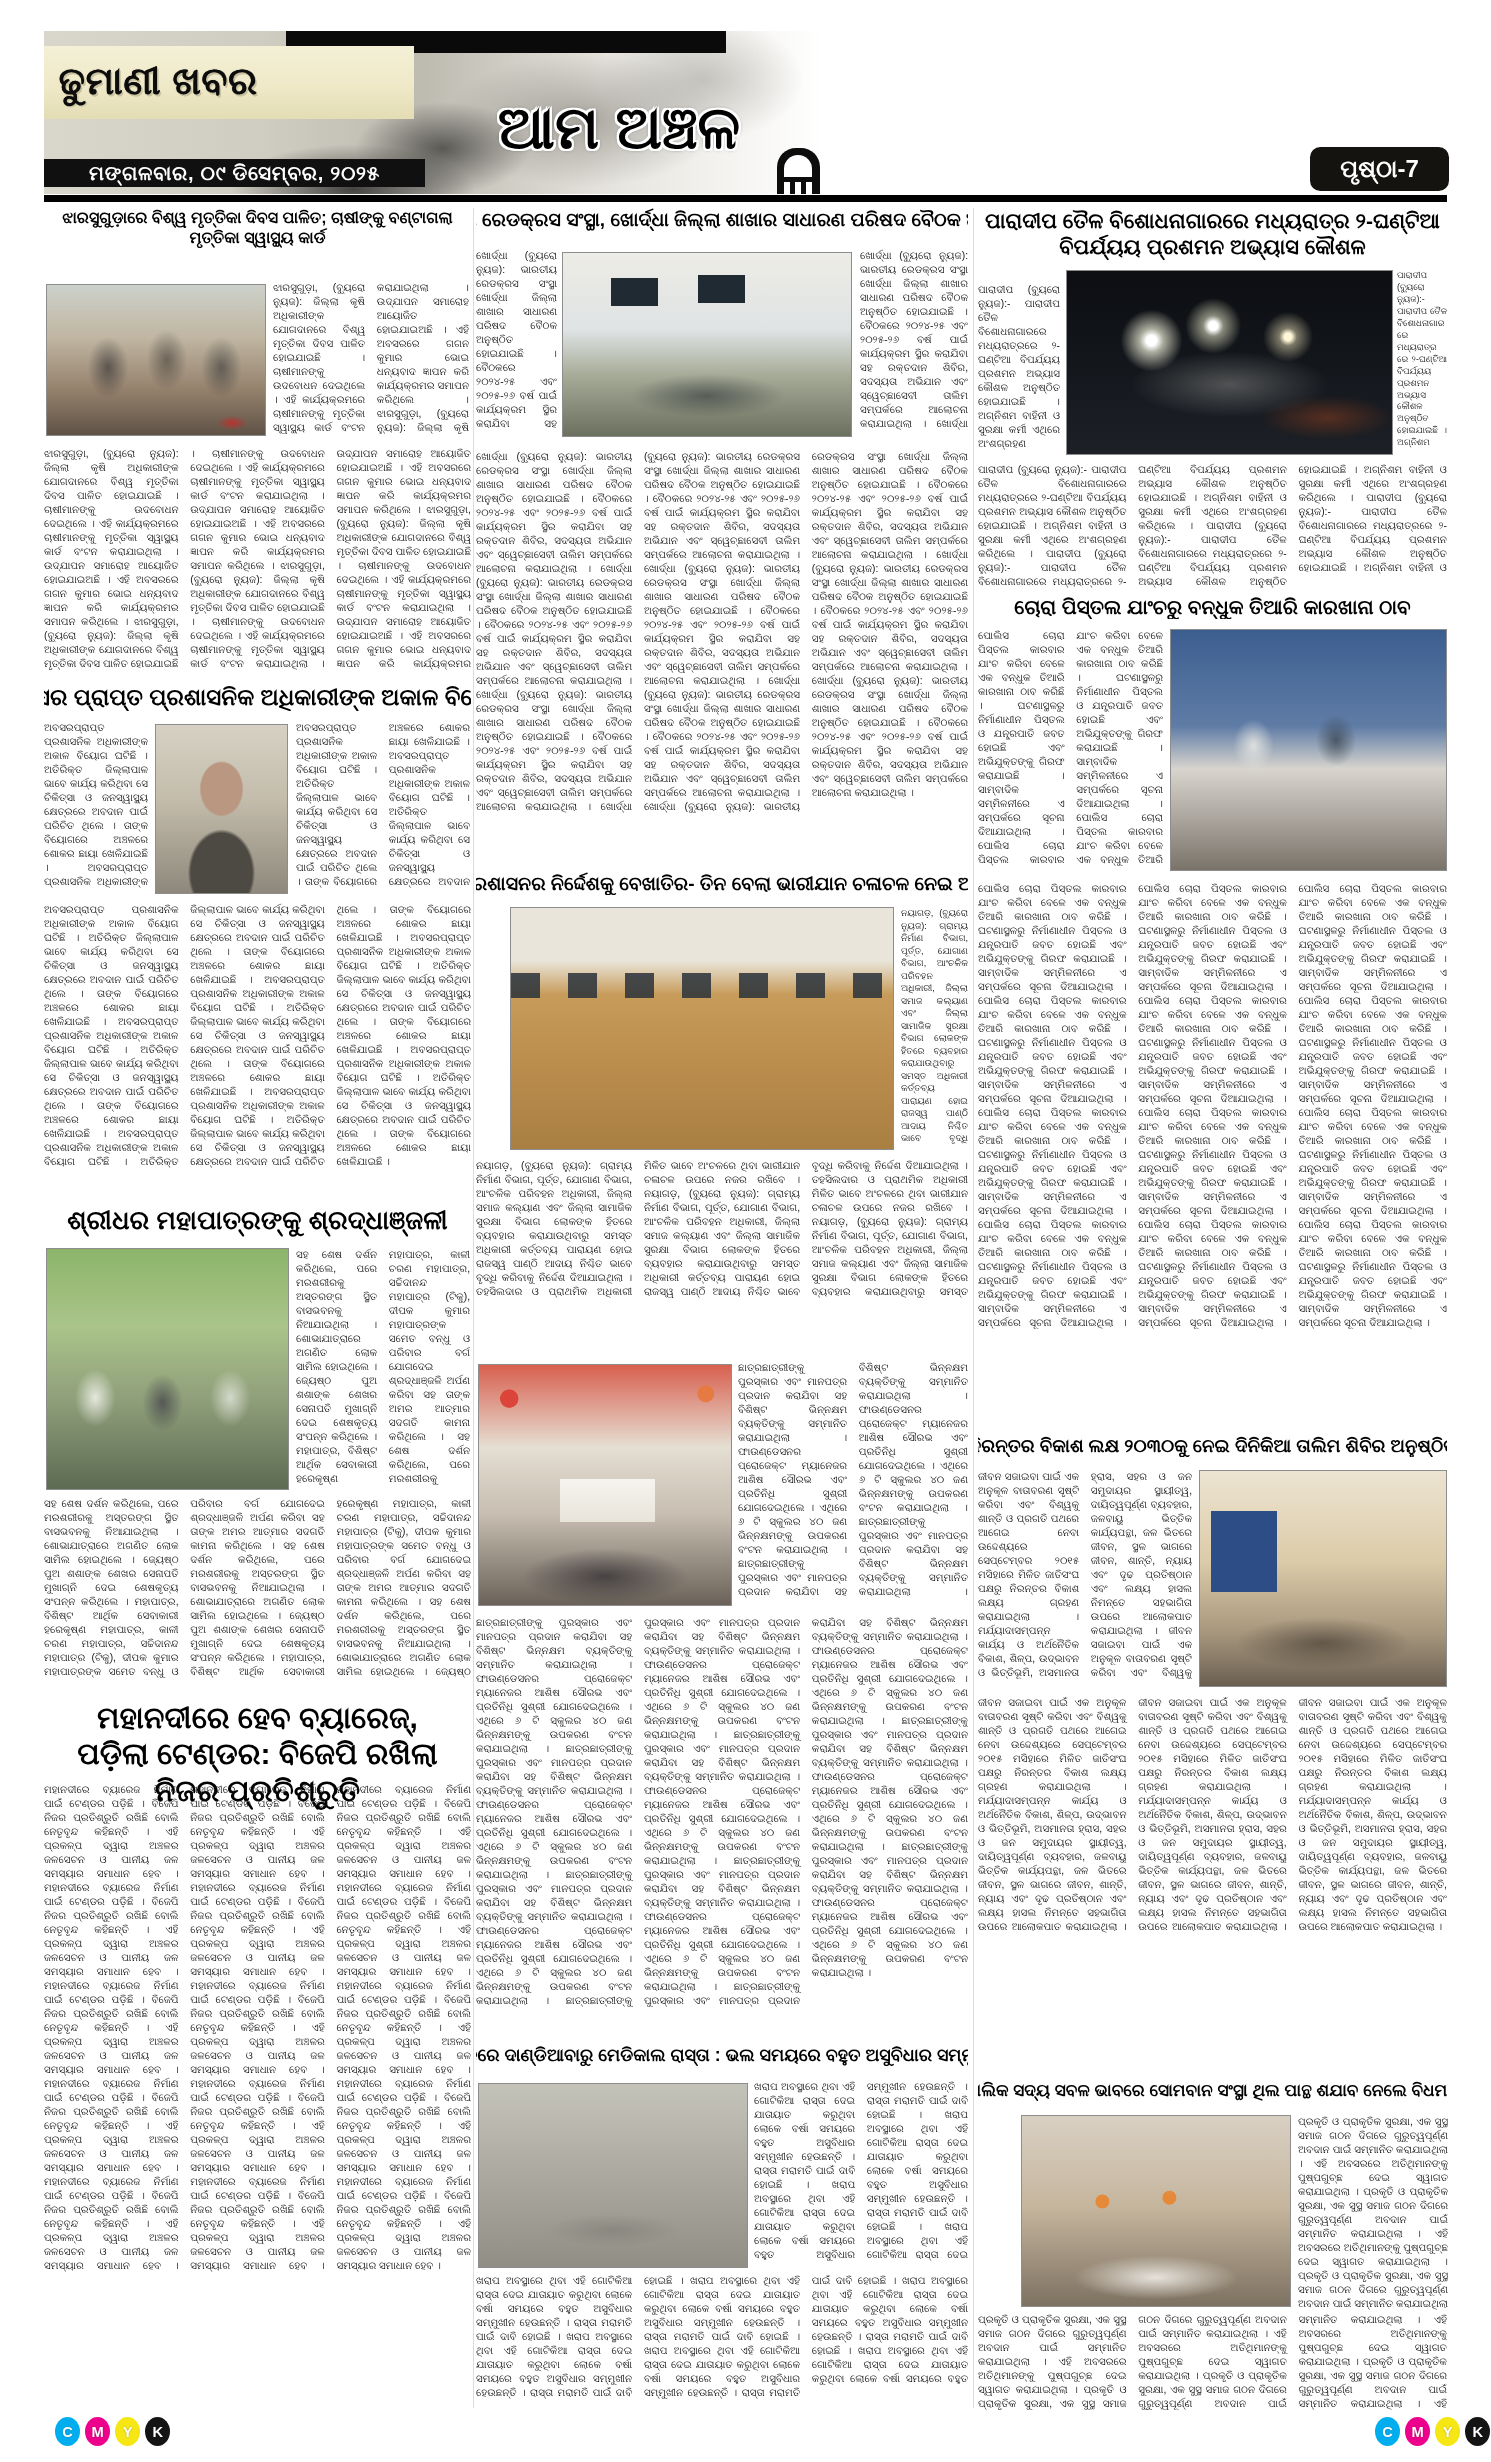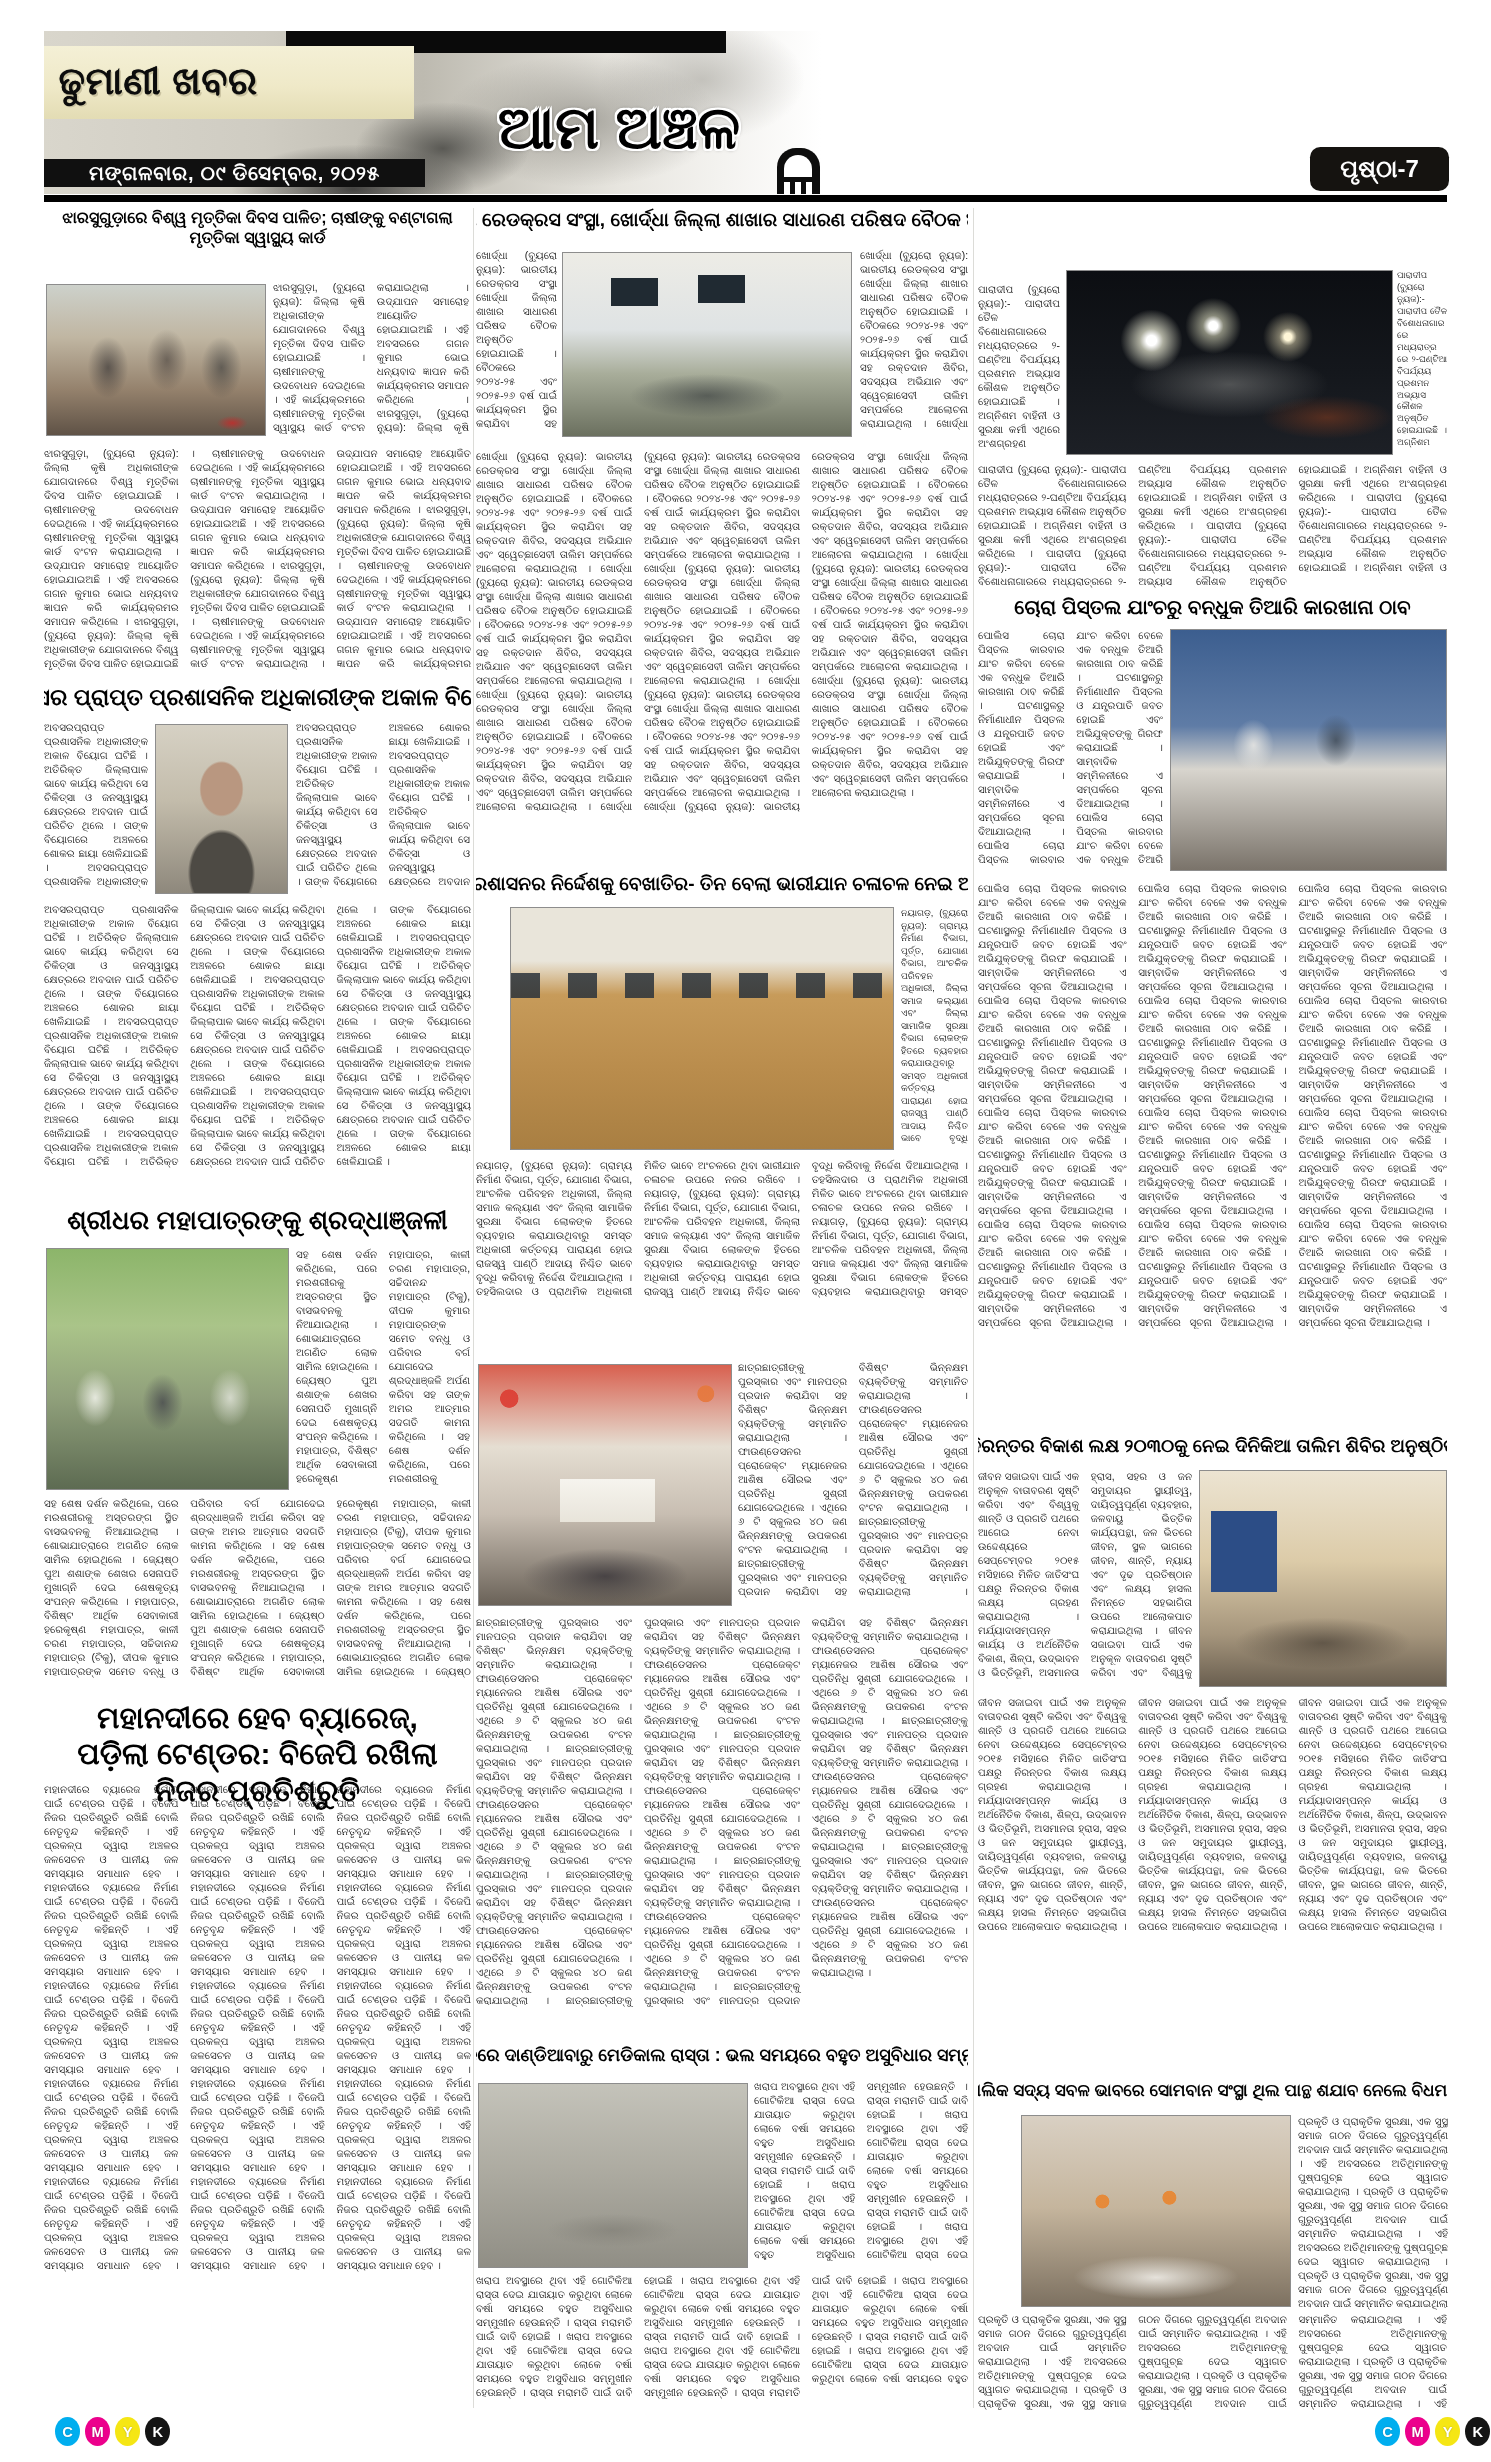--- a/index.html
+++ b/index.html
@@ -151,20 +151,21 @@
 
   <div class="article" style="left:476px;top:208px;width:492px;height:661px;">
     <div class="hl hl-nowrap" style="font-size:19px;">ଭାରତୀୟ ରେଡକ୍ରସ ସଂସ୍ଥା, ଖୋର୍ଦ୍ଧା ଜିଲ୍ଲା ଶାଖାର ସାଧାରଣ ପରିଷଦ ବୈଠକ ଅନୁଷ୍ଠିତ</div>
     <div class="photo ph-redcross" style="left:86px;top:44px;width:290px;height:185px;"></div>
     <div class="bt cols1" style="left:0;top:41px;width:81px;height:192px;">ଖୋର୍ଦ୍ଧା (ବ୍ୟୁରୋ ନ୍ୟୁଜ): ଭାରତୀୟ ରେଡକ୍ରସ ସଂସ୍ଥା ଖୋର୍ଦ୍ଧା ଜିଲ୍ଲା ଶାଖାର ସାଧାରଣ ପରିଷଦ ବୈଠକ ଅନୁଷ୍ଠିତ ହୋଇଯାଇଛି । ବୈଠକରେ ୨୦୨୪-୨୫ ଏବଂ ୨୦୨୫-୨୬ ବର୍ଷ ପାଇଁ କାର୍ଯ୍ୟକ୍ରମ ସ୍ଥିର କରାଯିବା ସହ ରକ୍ତଦାନ ଶିବିର, ସଦସ୍ୟତା ଅଭିଯାନ ଏବଂ ସ୍ୱେଚ୍ଛାସେବୀ ତାଲିମ ସମ୍ପର୍କରେ ଆଲୋଚନା କରାଯାଇଥିଲା । ଖୋର୍ଦ୍ଧା (ବ୍ୟୁରୋ ନ୍ୟୁଜ): ଭାରତୀୟ ରେଡକ୍ରସ ସଂସ୍ଥା ଖୋର୍ଦ୍ଧା ଜିଲ୍ଲା ଶାଖାର ସାଧାରଣ ପରିଷଦ ବୈଠକ ଅନୁଷ୍ଠିତ ହୋଇଯାଇଛି । ବୈଠକରେ ୨୦୨୪-୨୫ ଏବଂ ୨୦୨୫-୨୬ ବର୍ଷ ପାଇଁ କାର୍ଯ୍ୟକ୍ରମ ସ୍ଥିର କରାଯିବା ସହ ରକ୍ତଦାନ ଶିବିର, ସଦସ୍ୟତା ଅଭିଯାନ ଏବଂ ସ୍ୱେଚ୍ଛାସେବୀ ତାଲିମ ସମ୍ପର୍କରେ ଆଲୋଚନା କରାଯାଇଥିଲା ।</div>
     <div class="bt cols1" style="left:384px;top:41px;width:108px;height:192px;">ଖୋର୍ଦ୍ଧା (ବ୍ୟୁରୋ ନ୍ୟୁଜ): ଭାରତୀୟ ରେଡକ୍ରସ ସଂସ୍ଥା ଖୋର୍ଦ୍ଧା ଜିଲ୍ଲା ଶାଖାର ସାଧାରଣ ପରିଷଦ ବୈଠକ ଅନୁଷ୍ଠିତ ହୋଇଯାଇଛି । ବୈଠକରେ ୨୦୨୪-୨୫ ଏବଂ ୨୦୨୫-୨୬ ବର୍ଷ ପାଇଁ କାର୍ଯ୍ୟକ୍ରମ ସ୍ଥିର କରାଯିବା ସହ ରକ୍ତଦାନ ଶିବିର, ସଦସ୍ୟତା ଅଭିଯାନ ଏବଂ ସ୍ୱେଚ୍ଛାସେବୀ ତାଲିମ ସମ୍ପର୍କରେ ଆଲୋଚନା କରାଯାଇଥିଲା । ଖୋର୍ଦ୍ଧା (ବ୍ୟୁରୋ ନ୍ୟୁଜ): ଭାରତୀୟ ରେଡକ୍ରସ ସଂସ୍ଥା ଖୋର୍ଦ୍ଧା ଜିଲ୍ଲା ଶାଖାର ସାଧାରଣ ପରିଷଦ ବୈଠକ ଅନୁଷ୍ଠିତ ହୋଇଯାଇଛି । ବୈଠକରେ ୨୦୨୪-୨୫ ଏବଂ ୨୦୨୫-୨୬ ବର୍ଷ ପାଇଁ କାର୍ଯ୍ୟକ୍ରମ ସ୍ଥିର କରାଯିବା ସହ ରକ୍ତଦାନ ଶିବିର, ସଦସ୍ୟତା ଅଭିଯାନ ଏବଂ ସ୍ୱେଚ୍ଛାସେବୀ ତାଲିମ ସମ୍ପର୍କରେ ଆଲୋଚନା କରାଯାଇଥିଲା ।</div>
     <div class="bt cols3" style="left:0;top:242px;width:492px;height:419px;">ଖୋର୍ଦ୍ଧା (ବ୍ୟୁରୋ ନ୍ୟୁଜ): ଭାରତୀୟ ରେଡକ୍ରସ ସଂସ୍ଥା ଖୋର୍ଦ୍ଧା ଜିଲ୍ଲା ଶାଖାର ସାଧାରଣ ପରିଷଦ ବୈଠକ ଅନୁଷ୍ଠିତ ହୋଇଯାଇଛି । ବୈଠକରେ ୨୦୨୪-୨୫ ଏବଂ ୨୦୨୫-୨୬ ବର୍ଷ ପାଇଁ କାର୍ଯ୍ୟକ୍ରମ ସ୍ଥିର କରାଯିବା ସହ ରକ୍ତଦାନ ଶିବିର, ସଦସ୍ୟତା ଅଭିଯାନ ଏବଂ ସ୍ୱେଚ୍ଛାସେବୀ ତାଲିମ ସମ୍ପର୍କରେ ଆଲୋଚନା କରାଯାଇଥିଲା । ଖୋର୍ଦ୍ଧା (ବ୍ୟୁରୋ ନ୍ୟୁଜ): ଭାରତୀୟ ରେଡକ୍ରସ ସଂସ୍ଥା ଖୋର୍ଦ୍ଧା ଜିଲ୍ଲା ଶାଖାର ସାଧାରଣ ପରିଷଦ ବୈଠକ ଅନୁଷ୍ଠିତ ହୋଇଯାଇଛି । ବୈଠକରେ ୨୦୨୪-୨୫ ଏବଂ ୨୦୨୫-୨୬ ବର୍ଷ ପାଇଁ କାର୍ଯ୍ୟକ୍ରମ ସ୍ଥିର କରାଯିବା ସହ ରକ୍ତଦାନ ଶିବିର, ସଦସ୍ୟତା ଅଭିଯାନ ଏବଂ ସ୍ୱେଚ୍ଛାସେବୀ ତାଲିମ ସମ୍ପର୍କରେ ଆଲୋଚନା କରାଯାଇଥିଲା । ଖୋର୍ଦ୍ଧା (ବ୍ୟୁରୋ ନ୍ୟୁଜ): ଭାରତୀୟ ରେଡକ୍ରସ ସଂସ୍ଥା ଖୋର୍ଦ୍ଧା ଜିଲ୍ଲା ଶାଖାର ସାଧାରଣ ପରିଷଦ ବୈଠକ ଅନୁଷ୍ଠିତ ହୋଇଯାଇଛି । ବୈଠକରେ ୨୦୨୪-୨୫ ଏବଂ ୨୦୨୫-୨୬ ବର୍ଷ ପାଇଁ କାର୍ଯ୍ୟକ୍ରମ ସ୍ଥିର କରାଯିବା ସହ ରକ୍ତଦାନ ଶିବିର, ସଦସ୍ୟତା ଅଭିଯାନ ଏବଂ ସ୍ୱେଚ୍ଛାସେବୀ ତାଲିମ ସମ୍ପର୍କରେ ଆଲୋଚନା କରାଯାଇଥିଲା । ଖୋର୍ଦ୍ଧା (ବ୍ୟୁରୋ ନ୍ୟୁଜ): ଭାରତୀୟ ରେଡକ୍ରସ ସଂସ୍ଥା ଖୋର୍ଦ୍ଧା ଜିଲ୍ଲା ଶାଖାର ସାଧାରଣ ପରିଷଦ ବୈଠକ ଅନୁଷ୍ଠିତ ହୋଇଯାଇଛି । ବୈଠକରେ ୨୦୨୪-୨୫ ଏବଂ ୨୦୨୫-୨୬ ବର୍ଷ ପାଇଁ କାର୍ଯ୍ୟକ୍ରମ ସ୍ଥିର କରାଯିବା ସହ ରକ୍ତଦାନ ଶିବିର, ସଦସ୍ୟତା ଅଭିଯାନ ଏବଂ ସ୍ୱେଚ୍ଛାସେବୀ ତାଲିମ ସମ୍ପର୍କରେ ଆଲୋଚନା କରାଯାଇଥିଲା । ଖୋର୍ଦ୍ଧା (ବ୍ୟୁରୋ ନ୍ୟୁଜ): ଭାରତୀୟ ରେଡକ୍ରସ ସଂସ୍ଥା ଖୋର୍ଦ୍ଧା ଜିଲ୍ଲା ଶାଖାର ସାଧାରଣ ପରିଷଦ ବୈଠକ ଅନୁଷ୍ଠିତ ହୋଇଯାଇଛି । ବୈଠକରେ ୨୦୨୪-୨୫ ଏବଂ ୨୦୨୫-୨୬ ବର୍ଷ ପାଇଁ କାର୍ଯ୍ୟକ୍ରମ ସ୍ଥିର କରାଯିବା ସହ ରକ୍ତଦାନ ଶିବିର, ସଦସ୍ୟତା ଅଭିଯାନ ଏବଂ ସ୍ୱେଚ୍ଛାସେବୀ ତାଲିମ ସମ୍ପର୍କରେ ଆଲୋଚନା କରାଯାଇଥିଲା । ଖୋର୍ଦ୍ଧା (ବ୍ୟୁରୋ ନ୍ୟୁଜ): ଭାରତୀୟ ରେଡକ୍ରସ ସଂସ୍ଥା ଖୋର୍ଦ୍ଧା ଜିଲ୍ଲା ଶାଖାର ସାଧାରଣ ପରିଷଦ ବୈଠକ ଅନୁଷ୍ଠିତ ହୋଇଯାଇଛି । ବୈଠକରେ ୨୦୨୪-୨୫ ଏବଂ ୨୦୨୫-୨୬ ବର୍ଷ ପାଇଁ କାର୍ଯ୍ୟକ୍ରମ ସ୍ଥିର କରାଯିବା ସହ ରକ୍ତଦାନ ଶିବିର, ସଦସ୍ୟତା ଅଭିଯାନ ଏବଂ ସ୍ୱେଚ୍ଛାସେବୀ ତାଲିମ ସମ୍ପର୍କରେ ଆଲୋଚନା କରାଯାଇଥିଲା । ଖୋର୍ଦ୍ଧା (ବ୍ୟୁରୋ ନ୍ୟୁଜ): ଭାରତୀୟ ରେଡକ୍ରସ ସଂସ୍ଥା ଖୋର୍ଦ୍ଧା ଜିଲ୍ଲା ଶାଖାର ସାଧାରଣ ପରିଷଦ ବୈଠକ ଅନୁଷ୍ଠିତ ହୋଇଯାଇଛି । ବୈଠକରେ ୨୦୨୪-୨୫ ଏବଂ ୨୦୨୫-୨୬ ବର୍ଷ ପାଇଁ କାର୍ଯ୍ୟକ୍ରମ ସ୍ଥିର କରାଯିବା ସହ ରକ୍ତଦାନ ଶିବିର, ସଦସ୍ୟତା ଅଭିଯାନ ଏବଂ ସ୍ୱେଚ୍ଛାସେବୀ ତାଲିମ ସମ୍ପର୍କରେ ଆଲୋଚନା କରାଯାଇଥିଲା । ଖୋର୍ଦ୍ଧା (ବ୍ୟୁରୋ ନ୍ୟୁଜ): ଭାରତୀୟ ରେଡକ୍ରସ ସଂସ୍ଥା ଖୋର୍ଦ୍ଧା ଜିଲ୍ଲା ଶାଖାର ସାଧାରଣ ପରିଷଦ ବୈଠକ ଅନୁଷ୍ଠିତ ହୋଇଯାଇଛି । ବୈଠକରେ ୨୦୨୪-୨୫ ଏବଂ ୨୦୨୫-୨୬ ବର୍ଷ ପାଇଁ କାର୍ଯ୍ୟକ୍ରମ ସ୍ଥିର କରାଯିବା ସହ ରକ୍ତଦାନ ଶିବିର, ସଦସ୍ୟତା ଅଭିଯାନ ଏବଂ ସ୍ୱେଚ୍ଛାସେବୀ ତାଲିମ ସମ୍ପର୍କରେ ଆଲୋଚନା କରାଯାଇଥିଲା । ଖୋର୍ଦ୍ଧା (ବ୍ୟୁରୋ ନ୍ୟୁଜ): ଭାରତୀୟ ରେଡକ୍ରସ ସଂସ୍ଥା ଖୋର୍ଦ୍ଧା ଜିଲ୍ଲା ଶାଖାର ସାଧାରଣ ପରିଷଦ ବୈଠକ ଅନୁଷ୍ଠିତ ହୋଇଯାଇଛି । ବୈଠକରେ ୨୦୨୪-୨୫ ଏବଂ ୨୦୨୫-୨୬ ବର୍ଷ ପାଇଁ କାର୍ଯ୍ୟକ୍ରମ ସ୍ଥିର କରାଯିବା ସହ ରକ୍ତଦାନ ଶିବିର, ସଦସ୍ୟତା ଅଭିଯାନ ଏବଂ ସ୍ୱେଚ୍ଛାସେବୀ ତାଲିମ ସମ୍ପର୍କରେ ଆଲୋଚନା କରାଯାଇଥିଲା ।</div>
   </div>
 
   <div class="article" style="left:978px;top:208px;width:469px;height:383px;">
+    <div class="hl" style="font-size:21px;padding:0 2.9px;">ପାରାଦୀପ ତୈଳ ବିଶୋଧନାଗାରରେ ମଧ୍ୟରାତ୍ର ୨-ଘଣ୍ଟିଆ ବିପର୍ଯ୍ୟୟ ପ୍ରଶମନ ଅଭ୍ୟାସ କୌଶଳ</div>
     <div class="photo ph-night" style="left:88px;top:62px;width:327px;height:185px;"></div>
     <div class="bt cols1" style="left:0;top:75px;width:82px;height:173px;">ପାରାଦୀପ (ବ୍ୟୁରୋ ନ୍ୟୁଜ):- ପାରାଦୀପ ତୈଳ ବିଶୋଧନାଗାରରେ ମଧ୍ୟରାତ୍ରରେ ୨-ଘଣ୍ଟିଆ ବିପର୍ଯ୍ୟୟ ପ୍ରଶମନ ଅଭ୍ୟାସ କୌଶଳ ଅନୁଷ୍ଠିତ ହୋଇଯାଇଛି । ଅଗ୍ନିଶମ ବାହିନୀ ଓ ସୁରକ୍ଷା କର୍ମୀ ଏଥିରେ ଅଂଶଗ୍ରହଣ କରିଥିଲେ । ପାରାଦୀପ (ବ୍ୟୁରୋ ନ୍ୟୁଜ):- ପାରାଦୀପ ତୈଳ ବିଶୋଧନାଗାରରେ ମଧ୍ୟରାତ୍ରରେ ୨-ଘଣ୍ଟିଆ ବିପର୍ଯ୍ୟୟ ପ୍ରଶମନ ଅଭ୍ୟାସ କୌଶଳ ଅନୁଷ୍ଠିତ ହୋଇଯାଇଛି । ଅଗ୍ନିଶମ ବାହିନୀ ଓ ସୁରକ୍ଷା କର୍ମୀ ଏଥିରେ ଅଂଶଗ୍ରହଣ କରିଥିଲେ ।</div>
     <div class="bt cols1" style="left:419px;top:62px;width:50px;height:185px;font-size:8.8px;">ପାରାଦୀପ (ବ୍ୟୁରୋ ନ୍ୟୁଜ):- ପାରାଦୀପ ତୈଳ ବିଶୋଧନାଗାରରେ ମଧ୍ୟରାତ୍ରରେ ୨-ଘଣ୍ଟିଆ ବିପର୍ଯ୍ୟୟ ପ୍ରଶମନ ଅଭ୍ୟାସ କୌଶଳ ଅନୁଷ୍ଠିତ ହୋଇଯାଇଛି । ଅଗ୍ନିଶମ ବାହିନୀ ଓ ସୁରକ୍ଷା କର୍ମୀ ଏଥିରେ ଅଂଶଗ୍ରହଣ କରିଥିଲେ । ପାରାଦୀପ (ବ୍ୟୁରୋ ନ୍ୟୁଜ):- ପାରାଦୀପ ତୈଳ ବିଶୋଧନାଗାରରେ ମଧ୍ୟରାତ୍ରରେ ୨-ଘଣ୍ଟିଆ ବିପର୍ଯ୍ୟୟ ପ୍ରଶମନ ଅଭ୍ୟାସ କୌଶଳ ଅନୁଷ୍ଠିତ ହୋଇଯାଇଛି । ଅଗ୍ନିଶମ ବାହିନୀ ଓ ସୁରକ୍ଷା କର୍ମୀ ଏଥିରେ ଅଂଶଗ୍ରହଣ କରିଥିଲେ ।</div>
     <div class="bt cols3" style="left:0;top:255px;width:469px;height:128px;">ପାରାଦୀପ (ବ୍ୟୁରୋ ନ୍ୟୁଜ):- ପାରାଦୀପ ତୈଳ ବିଶୋଧନାଗାରରେ ମଧ୍ୟରାତ୍ରରେ ୨-ଘଣ୍ଟିଆ ବିପର୍ଯ୍ୟୟ ପ୍ରଶମନ ଅଭ୍ୟାସ କୌଶଳ ଅନୁଷ୍ଠିତ ହୋଇଯାଇଛି । ଅଗ୍ନିଶମ ବାହିନୀ ଓ ସୁରକ୍ଷା କର୍ମୀ ଏଥିରେ ଅଂଶଗ୍ରହଣ କରିଥିଲେ । ପାରାଦୀପ (ବ୍ୟୁରୋ ନ୍ୟୁଜ):- ପାରାଦୀପ ତୈଳ ବିଶୋଧନାଗାରରେ ମଧ୍ୟରାତ୍ରରେ ୨-ଘଣ୍ଟିଆ ବିପର୍ଯ୍ୟୟ ପ୍ରଶମନ ଅଭ୍ୟାସ କୌଶଳ ଅନୁଷ୍ଠିତ ହୋଇଯାଇଛି । ଅଗ୍ନିଶମ ବାହିନୀ ଓ ସୁରକ୍ଷା କର୍ମୀ ଏଥିରେ ଅଂଶଗ୍ରହଣ କରିଥିଲେ । ପାରାଦୀପ (ବ୍ୟୁରୋ ନ୍ୟୁଜ):- ପାରାଦୀପ ତୈଳ ବିଶୋଧନାଗାରରେ ମଧ୍ୟରାତ୍ରରେ ୨-ଘଣ୍ଟିଆ ବିପର୍ଯ୍ୟୟ ପ୍ରଶମନ ଅଭ୍ୟାସ କୌଶଳ ଅନୁଷ୍ଠିତ ହୋଇଯାଇଛି । ଅଗ୍ନିଶମ ବାହିନୀ ଓ ସୁରକ୍ଷା କର୍ମୀ ଏଥିରେ ଅଂଶଗ୍ରହଣ କରିଥିଲେ । ପାରାଦୀପ (ବ୍ୟୁରୋ ନ୍ୟୁଜ):- ପାରାଦୀପ ତୈଳ ବିଶୋଧନାଗାରରେ ମଧ୍ୟରାତ୍ରରେ ୨-ଘଣ୍ଟିଆ ବିପର୍ଯ୍ୟୟ ପ୍ରଶମନ ଅଭ୍ୟାସ କୌଶଳ ଅନୁଷ୍ଠିତ ହୋଇଯାଇଛି । ଅଗ୍ନିଶମ ବାହିନୀ ଓ ସୁରକ୍ଷା କର୍ମୀ ଏଥିରେ ଅଂଶଗ୍ରହଣ କରିଥିଲେ ।</div>
   </div>
 
   <div class="article" style="left:44px;top:683px;width:427px;height:513px;">
     <div class="hl hl-nowrap" style="font-size:23px;">ଅବସର ପ୍ରାପ୍ତ ପ୍ରଶାସନିକ ଅଧିକାରୀଙ୍କ ଅକାଳ ବିୟୋଗ</div>
     <div class="photo ph-portrait" style="left:111px;top:41px;width:133px;height:170px;"></div>
     <div class="bt cols1" style="left:0;top:38px;width:104px;height:176px;">ଅବସରପ୍ରାପ୍ତ ପ୍ରଶାସନିକ ଅଧିକାରୀଙ୍କ ଅକାଳ ବିୟୋଗ ଘଟିଛି । ଅତିରିକ୍ତ ଜିଲ୍ଲାପାଳ ଭାବେ କାର୍ଯ୍ୟ କରିଥିବା ସେ ଚିକିତ୍ସା ଓ ଜନସ୍ୱାସ୍ଥ୍ୟ କ୍ଷେତ୍ରରେ ଅବଦାନ ପାଇଁ ପରିଚିତ ଥିଲେ । ତାଙ୍କ ବିୟୋଗରେ ଅଞ୍ଚଳରେ ଶୋକର ଛାୟା ଖେଳିଯାଇଛି । ଅବସରପ୍ରାପ୍ତ ପ୍ରଶାସନିକ ଅଧିକାରୀଙ୍କ ଅକାଳ ବିୟୋଗ ଘଟିଛି । ଅତିରିକ୍ତ ଜିଲ୍ଲାପାଳ ଭାବେ କାର୍ଯ୍ୟ କରିଥିବା ସେ ଚିକିତ୍ସା ଓ ଜନସ୍ୱାସ୍ଥ୍ୟ କ୍ଷେତ୍ରରେ ଅବଦାନ ପାଇଁ ପରିଚିତ ଥିଲେ । ତାଙ୍କ ବିୟୋଗରେ ଅଞ୍ଚଳରେ ଶୋକର ଛାୟା ଖେଳିଯାଇଛି ।</div>

